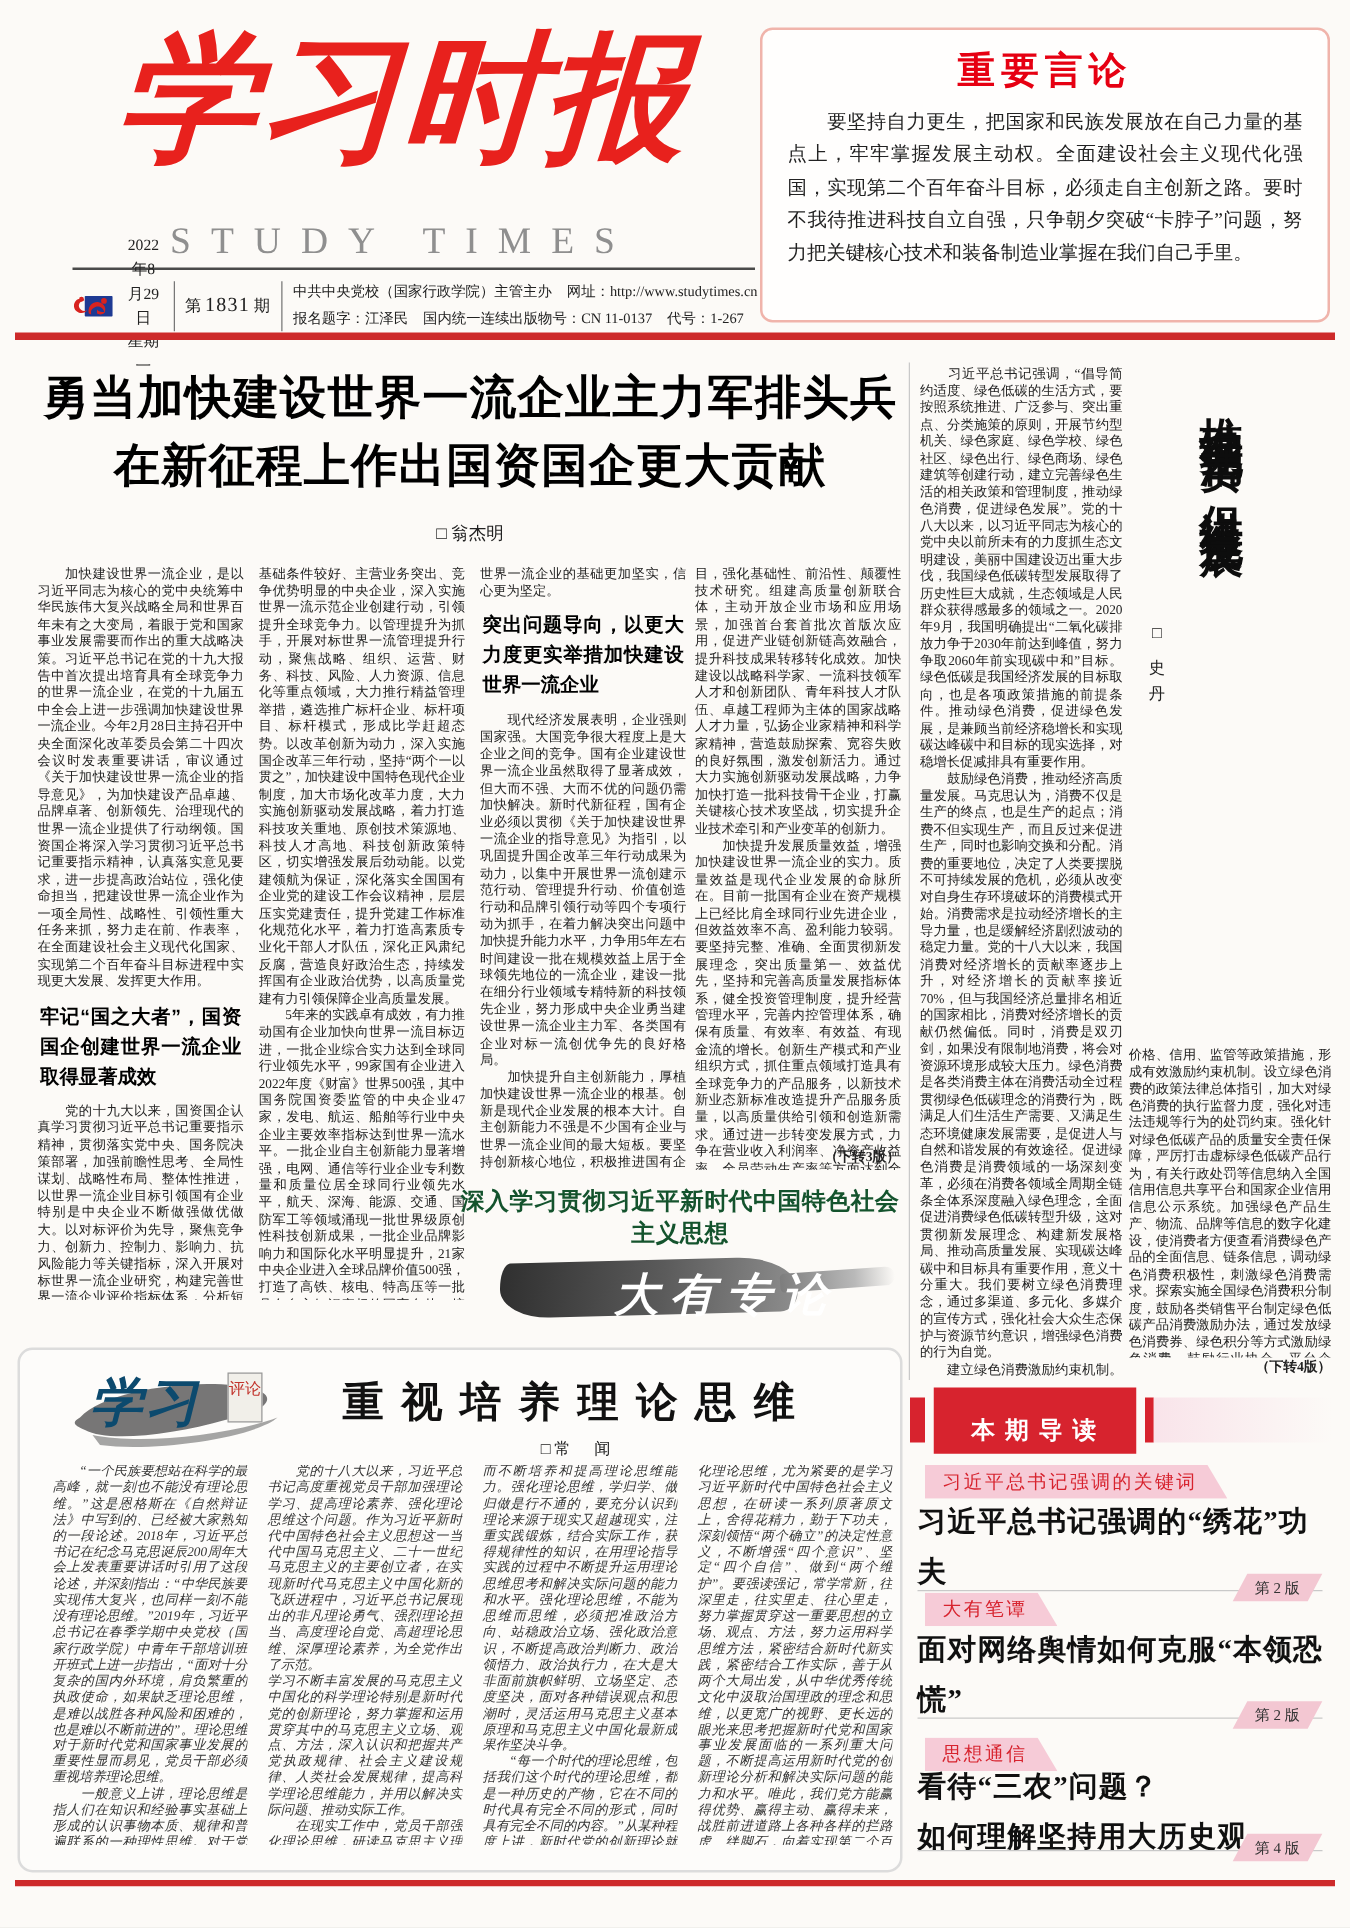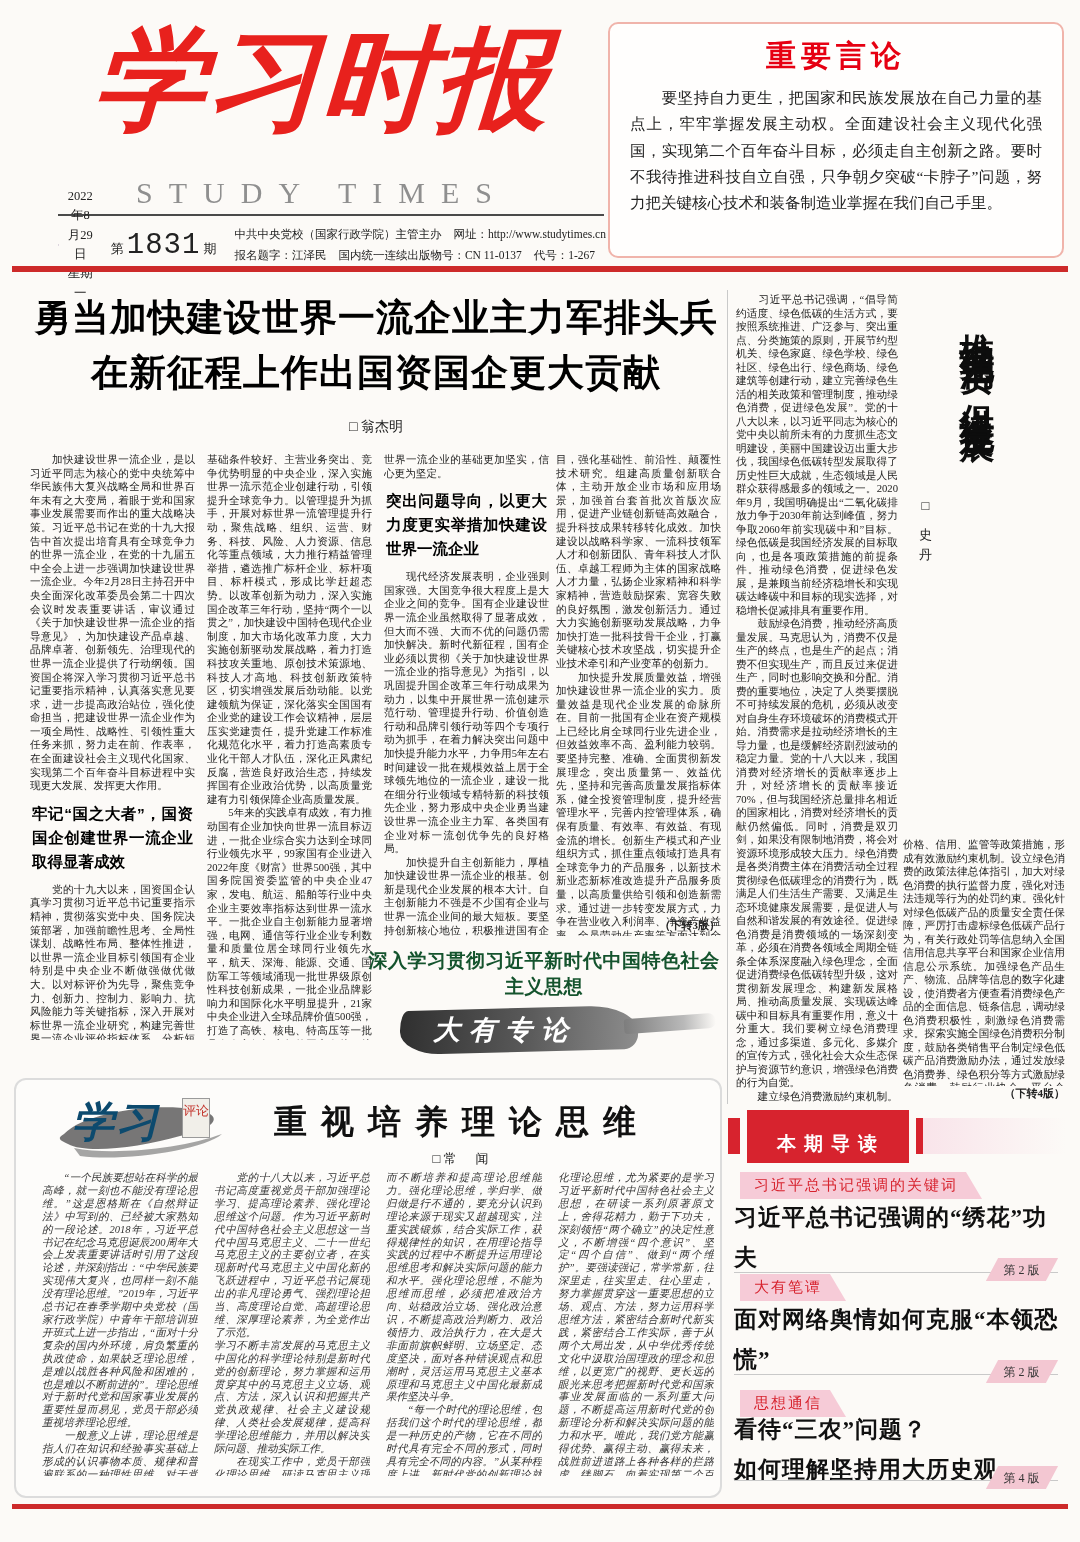--- a/index.html
+++ b/index.html
@@ -11,21 +11,21 @@
   
   .masthead-title{left:72px;top:10px;width:500px;text-align:center;font-size:112px;line-height:1.25;
     font-weight:bold;font-style:italic;color:#e8211d;letter-spacing:2px;transform:skewX(-3deg);}
   .masthead-sub{left:72px;top:176px;width:500px;text-align:center;font-size:30px;color:#8f8f8f;
     letter-spacing:16px;}
   .masthead-rule{left:58px;top:214px;width:546px;height:2px;background:#4a4a4a;}
   .dateline{left:58px;top:220px;width:548px;height:50px;display:flex;align-items:center;gap:9px;}
   .dl-date{width:92px;text-align:center;font-size:12.5px;line-height:1.55;}
   .dl-sep{width:1px;height:40px;background:#777;}
   .dl-issue{font-size:13px;white-space:nowrap;}
-  .issue-no{font-size:29px;padding:0 3px;letter-spacing:1px;font-family:Liberation Mono, monospace;}
+  .issue-no{font-size:16px;padding:0 3px;letter-spacing:1px;}
   .dl-info{font-size:11.5px;line-height:1.8;white-space:nowrap;}
   .sp{margin-left:12px;}
 
   
   .quote-box{left:608px;top:22px;width:456px;height:236px;border:2px solid #f0b4ab;border-radius:10px;
     background:#fffefd;box-sizing:border-box;}
   .quote-title{margin-top:12px;text-align:center;font-size:30px;font-weight:bold;color:#e60012;
     letter-spacing:5px;font-family:"Liberation Sans","DejaVu Sans",sans-serif;}
   .quote-body{margin:8px 20px 0 20px;font-size:15.5px;line-height:1.7;text-align:justify;color:#222;}
 
@@ -55,22 +55,22 @@
   .banner{left:366px;top:948px;width:356px;}
   .banner-line{color:#14532d;font-weight:900;font-size:19px;text-align:center;letter-spacing:0.5px;
     font-family:"Liberation Sans","DejaVu Sans",sans-serif;}
   .banner-brush{position:relative;width:100%;height:52px;margin-top:6px;}
   .brush-bg{position:absolute;left:34px;top:2px;width:238px;height:44px;
     background:linear-gradient(95deg,#2f2f2f 0%,#5b5b5b 55%,#8e8e8e 100%);
     border-radius:10px 55px 16px 45px / 24px 30px 18px 26px;transform:rotate(-1.5deg);}
   .brush-tail{position:absolute;left:258px;top:10px;width:92px;height:15px;
     background:linear-gradient(90deg,#7d7d7d,#b9b9b9 65%,rgba(200,200,200,0));
     border-radius:8px 18px 18px 8px;transform:rotate(-4deg);}
-  .brush-text{position:absolute;left:34px;top:6px;width:238px;text-align:left;color:#fff;
-    font-size:27px;font-weight:bold;font-style:italic;letter-spacing:9px;padding-left:33px;}
+  .brush-text{position:absolute;left:34px;top:6px;width:238px;text-align:right;color:#fff;
+    font-size:36px;font-weight:bold;font-style:italic;letter-spacing:9px;padding-left:33px;}
 
   .v-divider{left:727px;top:290px;width:1px;height:814px;background:#c9c9c9;}
 
   
   .green-col{overflow:hidden;font-size:10.7px;line-height:13.5px;text-align:justify;}
   .green-col p{margin:0;}
   .green-colA{left:736px;top:293px;width:162px;height:810px;}
   .green-colB{left:903px;top:838px;width:162px;height:248px;}
   .green-title{left:953px;top:306px;width:46px;height:505px;writing-mode:vertical-rl;
     font-size:35px;font-weight:bold;letter-spacing:5px;color:#0d0d0d;}

